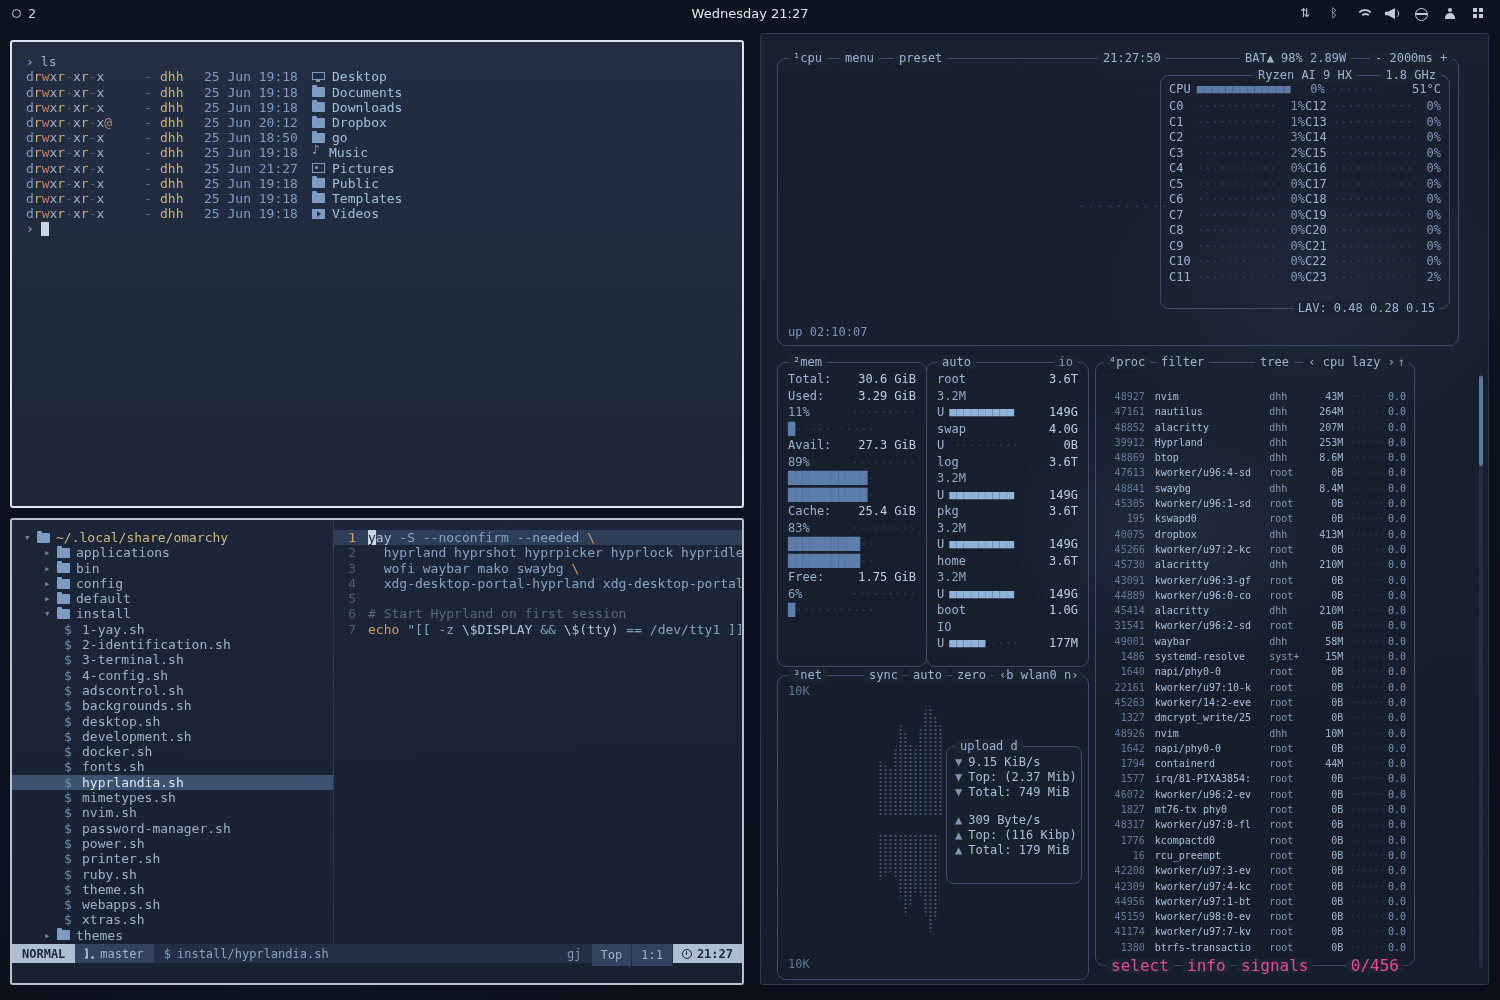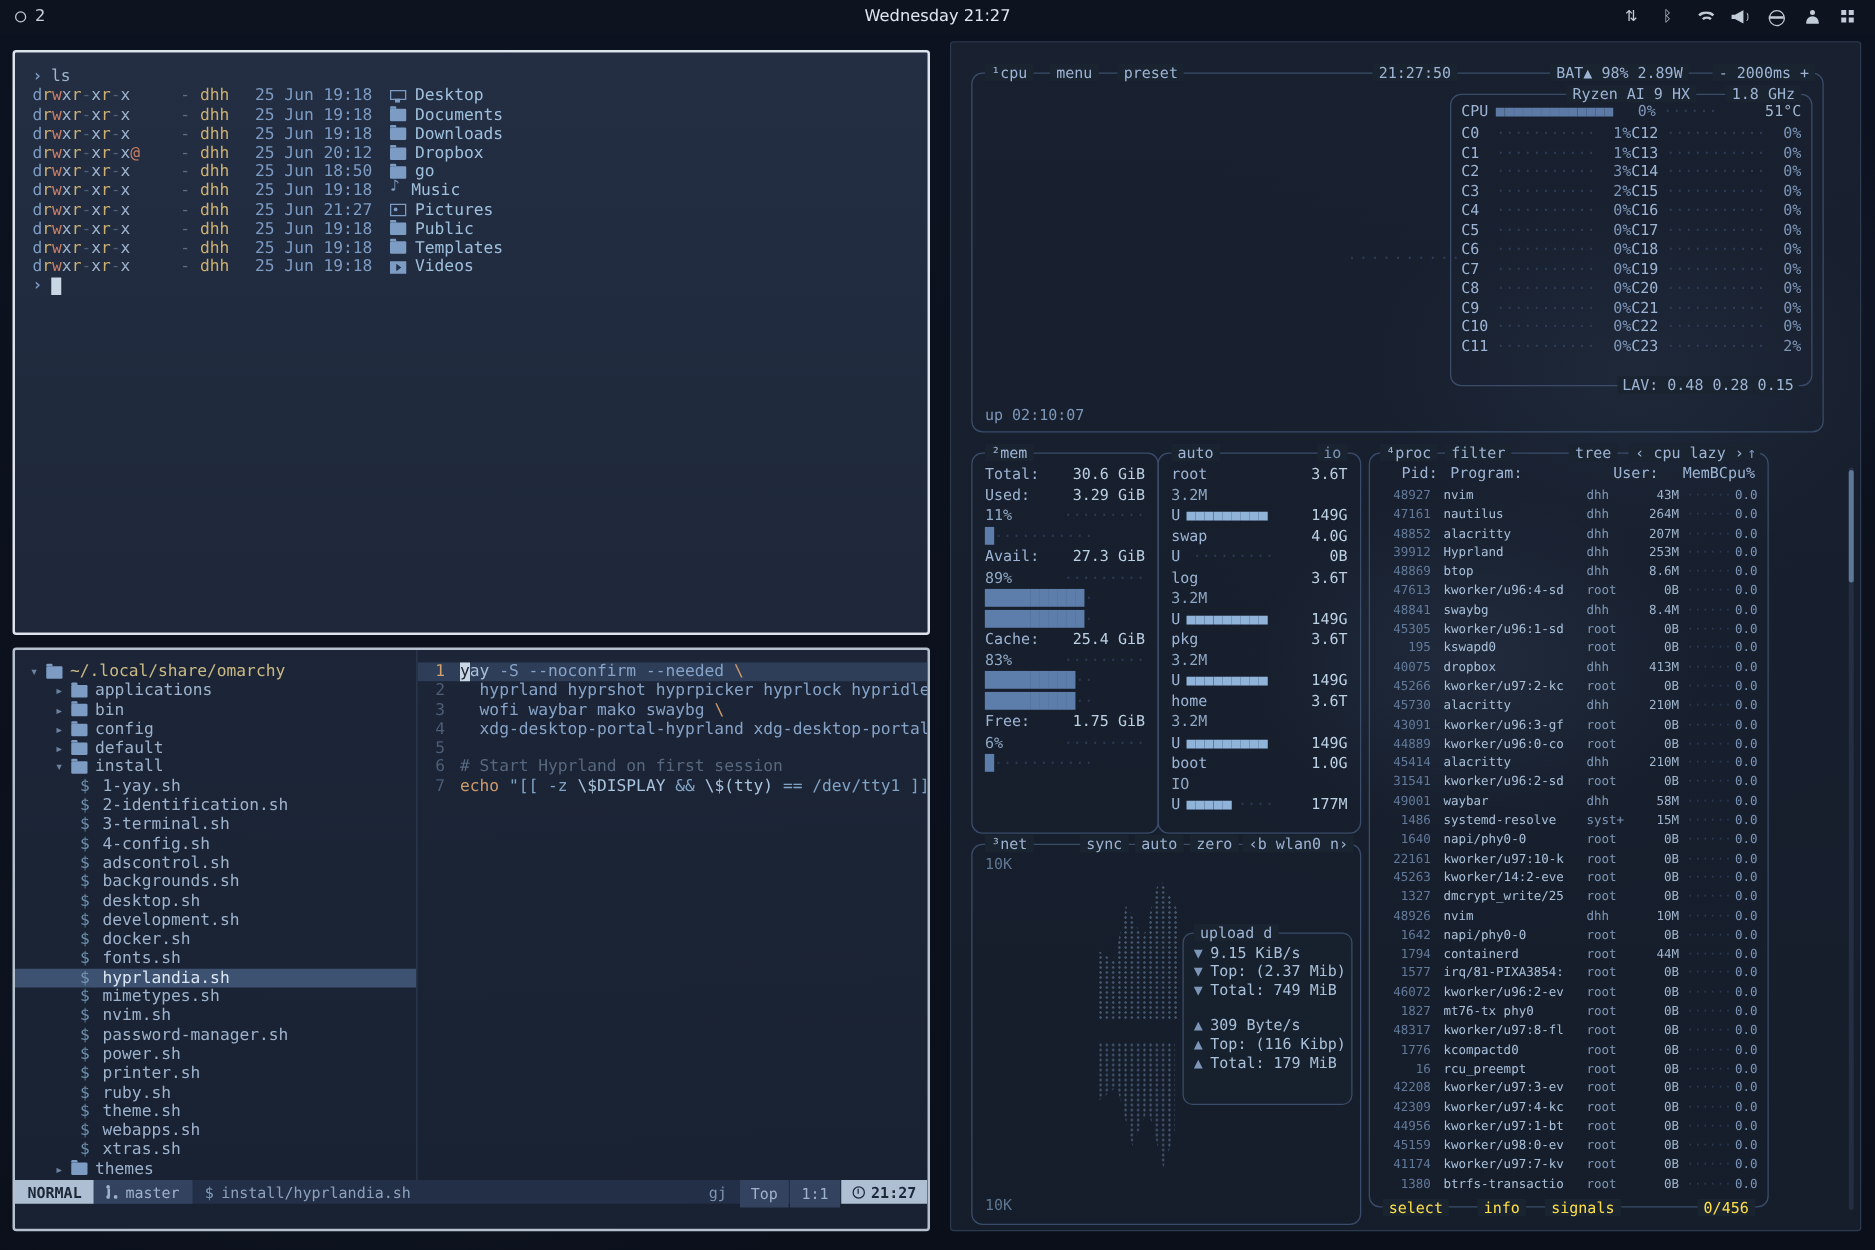--- a/index.html
+++ b/index.html
@@ -113,22 +113,22 @@
   
   #btop{left:760px;top:33px;width:729px;height:952px;border:1px solid #2c3a50;
     background:
       radial-gradient(260px 200px at 58% 52%, rgba(96,122,160,.12), transparent 70%),
       radial-gradient(300px 220px at 75% 28%, rgba(96,122,160,.09), transparent 70%),
       linear-gradient(rgba(25,33,48,.96), rgba(22,30,44,.96));
     font-size:12px;color:#8fa5c0;}
   .bbox{position:absolute;border:1px solid #3a4c6a;border-radius:9px;}
   .btitle{position:absolute;top:-8px;background:#1a2330;padding:0 5px;font-size:12px;line-height:14px;
     color:#9db4d4;white-space:pre;}
-  .bfoot{position:absolute;bottom:-8px;background:#1a2330;padding:0 5px;font-size:12px;line-height:14px;
-    color:#fde047;white-space:pre;}
+  .bfoot{position:absolute;bottom:-8px;background:#1a2330;padding:0 5px;font-size:16px;line-height:14px;
+    color:#ec4899;white-space:pre;}
   .cpu-box{left:16px;top:24px;width:682px;height:288px;}
   .core-box{right:8px;top:16px;width:290px;height:234px;}
   .cpu-row{display:flex;align-items:flex-start;gap:6px;padding:6px 8px 0;height:21px;white-space:pre;}
   .cpu-meter{color:#5d7aa6;}
   .cpu-dots{color:#2e3d58;}
   .cores{display:flex;padding:2px 8px;}
   .core-col{width:50%;}
   .core-row{display:flex;height:15.5px;line-height:15.5px;white-space:pre;}
   .core-label{width:28px;color:#9db4d4;}
   .core-meter{flex:1;color:#2e3d58;overflow:hidden;}
@@ -387,27 +387,20 @@
       </div>
     </div>
   </div>
 
   <div class="bbox proc-box" data-name="process-box">
     <span class="btitle" style="left:8px" data-name="process-box-title">⁴proc</span>
     <span class="btitle" style="left:60px" data-name="filter-button">filter</span>
     <span class="btitle" style="right:120px" data-name="tree-toggle">tree</span>
     <span class="btitle" style="right:14px" data-name="sort-selector">‹ cpu lazy ›</span>
     <span class="proc-up" data-name="scroll-up-arrow">↑</span>
-    <div class="proc-head" data-name="process-table-header">
-      <span class="ph-pid" data-name="header-pid">Pid:</span>
-      <span class="ph-prog" data-name="header-program">Program:</span>
-      <span class="ph-user" data-name="header-user">User:</span>
-      <span class="ph-mem" data-name="header-memory">MemB</span>
-      <span class="ph-cpu" data-name="header-cpu">Cpu%</span>
-    </div>
     <div class="proc-rows" id="proc-rows" data-name="process-table">
         <div class="proc-row" data-name="process-row"><span class="pr-pid" data-name="process-pid">48927</span><span class="pr-prog" data-name="process-program">nvim</span><span class="pr-user" data-name="process-user">dhh</span><span class="pr-mem" data-name="process-memory">43M</span><span class="pr-meter" data-name="process-cpu-graph">······</span><span class="pr-cpu" data-name="process-cpu">0.0</span></div>
         <div class="proc-row" data-name="process-row"><span class="pr-pid" data-name="process-pid">47161</span><span class="pr-prog" data-name="process-program">nautilus</span><span class="pr-user" data-name="process-user">dhh</span><span class="pr-mem" data-name="process-memory">264M</span><span class="pr-meter" data-name="process-cpu-graph">······</span><span class="pr-cpu" data-name="process-cpu">0.0</span></div>
         <div class="proc-row" data-name="process-row"><span class="pr-pid" data-name="process-pid">48852</span><span class="pr-prog" data-name="process-program">alacritty</span><span class="pr-user" data-name="process-user">dhh</span><span class="pr-mem" data-name="process-memory">207M</span><span class="pr-meter" data-name="process-cpu-graph">······</span><span class="pr-cpu" data-name="process-cpu">0.0</span></div>
         <div class="proc-row" data-name="process-row"><span class="pr-pid" data-name="process-pid">39912</span><span class="pr-prog" data-name="process-program">Hyprland</span><span class="pr-user" data-name="process-user">dhh</span><span class="pr-mem" data-name="process-memory">253M</span><span class="pr-meter" data-name="process-cpu-graph">······</span><span class="pr-cpu" data-name="process-cpu">0.0</span></div>
         <div class="proc-row" data-name="process-row"><span class="pr-pid" data-name="process-pid">48869</span><span class="pr-prog" data-name="process-program">btop</span><span class="pr-user" data-name="process-user">dhh</span><span class="pr-mem" data-name="process-memory">8.6M</span><span class="pr-meter" data-name="process-cpu-graph">······</span><span class="pr-cpu" data-name="process-cpu">0.0</span></div>
         <div class="proc-row" data-name="process-row"><span class="pr-pid" data-name="process-pid">47613</span><span class="pr-prog" data-name="process-program">kworker/u96:4-sd</span><span class="pr-user" data-name="process-user">root</span><span class="pr-mem" data-name="process-memory">0B</span><span class="pr-meter" data-name="process-cpu-graph">······</span><span class="pr-cpu" data-name="process-cpu">0.0</span></div>
         <div class="proc-row" data-name="process-row"><span class="pr-pid" data-name="process-pid">48841</span><span class="pr-prog" data-name="process-program">swaybg</span><span class="pr-user" data-name="process-user">dhh</span><span class="pr-mem" data-name="process-memory">8.4M</span><span class="pr-meter" data-name="process-cpu-graph">······</span><span class="pr-cpu" data-name="process-cpu">0.0</span></div>
         <div class="proc-row" data-name="process-row"><span class="pr-pid" data-name="process-pid">45305</span><span class="pr-prog" data-name="process-program">kworker/u96:1-sd</span><span class="pr-user" data-name="process-user">root</span><span class="pr-mem" data-name="process-memory">0B</span><span class="pr-meter" data-name="process-cpu-graph">······</span><span class="pr-cpu" data-name="process-cpu">0.0</span></div>
         <div class="proc-row" data-name="process-row"><span class="pr-pid" data-name="process-pid">195</span><span class="pr-prog" data-name="process-program">kswapd0</span><span class="pr-user" data-name="process-user">root</span><span class="pr-mem" data-name="process-memory">0B</span><span class="pr-meter" data-name="process-cpu-graph">······</span><span class="pr-cpu" data-name="process-cpu">0.0</span></div>

